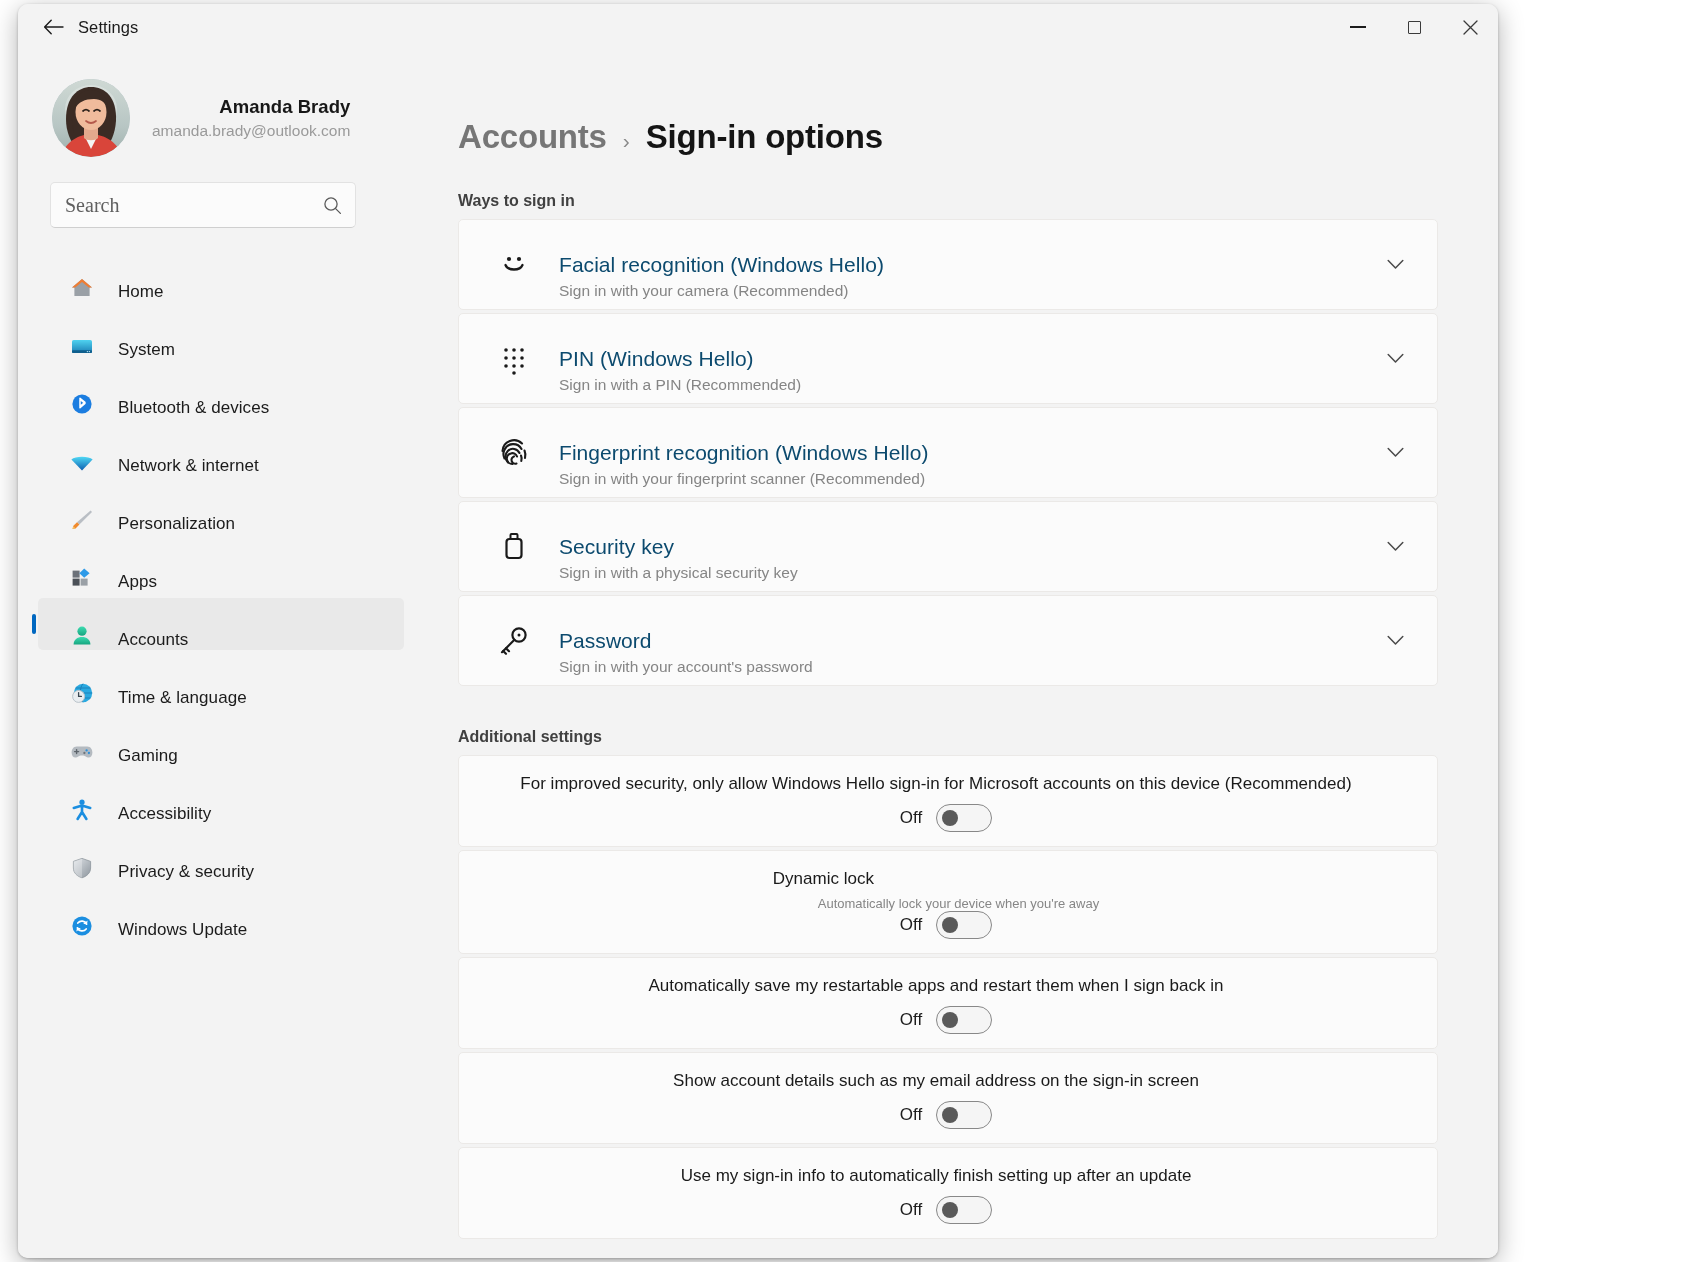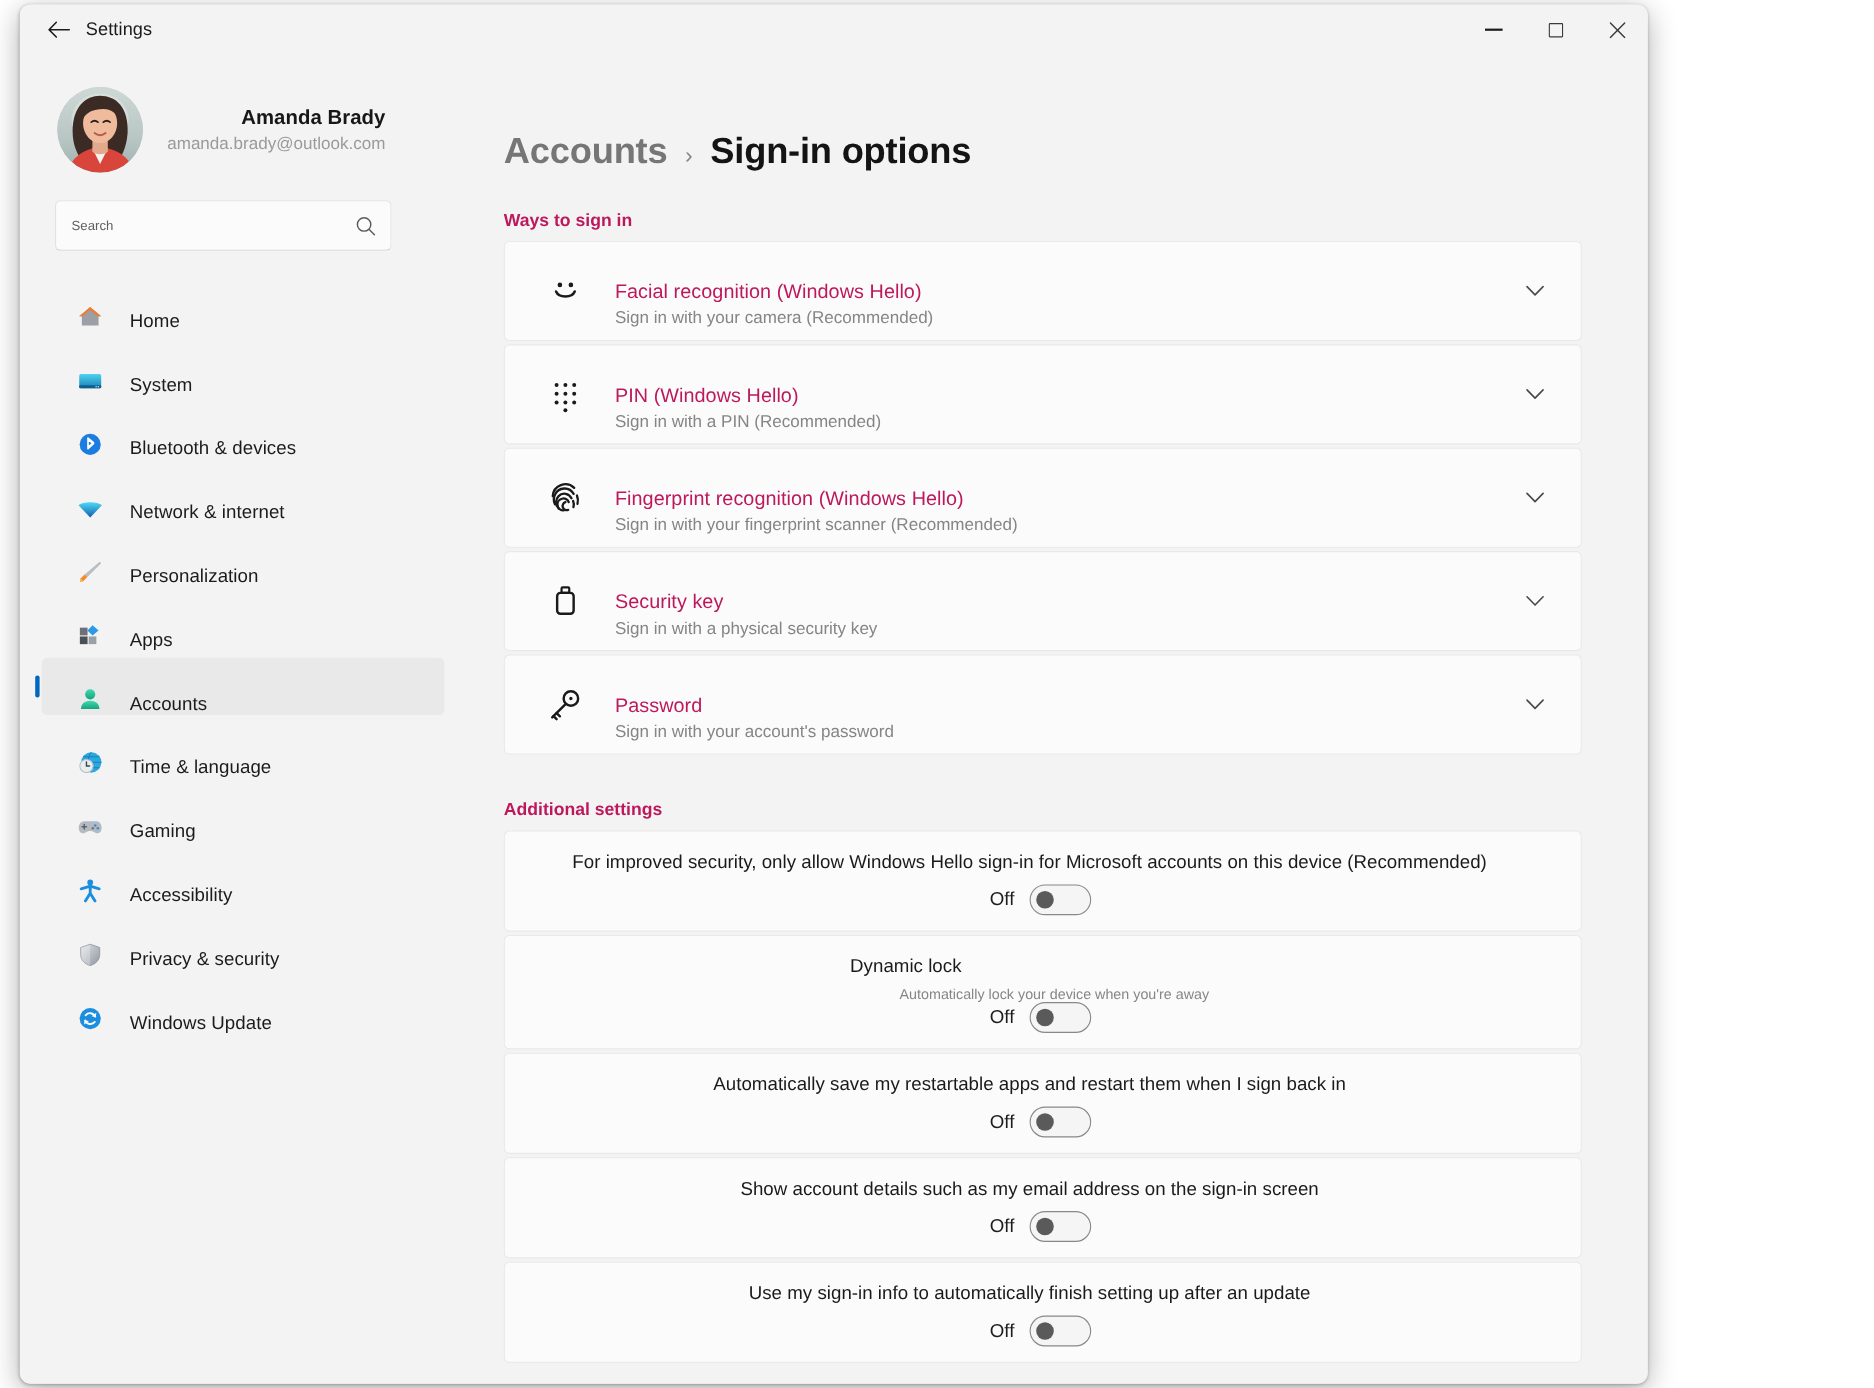--- a/index.html
+++ b/index.html
@@ -103,22 +103,22 @@
     border: 1px solid #e2e2e2;
     border-bottom: 1.6px solid #cfcfcf;
     border-radius: 5px;
     display: flex;
     align-items: center;
     padding: 0 12px 0 14px;
   }
   .searchbox input {
     flex: 1 1 auto;
     border: none; outline: none; background: transparent;
-    font-family: Liberation Sans, sans-serif;
-    font-size: 12px;
+    font-family: Liberation Serif, serif;
+    font-size: 20px;
     color: #575757;
   }
   .searchbox input::placeholder { color: #606060; }
   .search-ico { flex: 0 0 22px; display: flex; align-items: center; justify-content: center; }
 
   .navlist { margin-top: 22px; }
   .navitem {
     position: relative;
     height: 52px;
     margin: 0 14px 6px 20px;
@@ -179,21 +179,21 @@
     font-size: 33px;
     font-weight: bold;
     color: #141414;
     letter-spacing: -0.2px;
   }
 
   .section-head {
     margin: 36px 0 9px 20px;
     font-size: 16px;
     font-weight: bold;
-    color: #be185d;
+    color: #404040;
   }
   .section-head.second { margin-top: 42px; }
 
   .card {
     margin-left: 20px;
     background: #fbfbfb;
     border: 1px solid #ebe9e7;
     border-radius: 5px;
     margin-bottom: 3px;
     display: flex;
@@ -202,22 +202,22 @@
     padding: 0 24px 0 34px;
   }
   .card-ico {
     width: 42px; height: 42px;
     flex: 0 0 42px;
     display: flex; align-items: center; justify-content: center;
     margin-right: 24px;
   }
   .card-textwrap { flex: 1 1 auto; }
   .card-title {
-    font-size: 18px;
-    color: #be185d;
+    font-size: 21px;
+    color: #0c4a6e;
     letter-spacing: 0.05px;
     margin-top: 24px;
   }
   .card-sub {
     font-size: 15.5px;
     color: #858585;
     margin-top: 5px;
   }
   .chev {
     flex: 0 0 36px;

